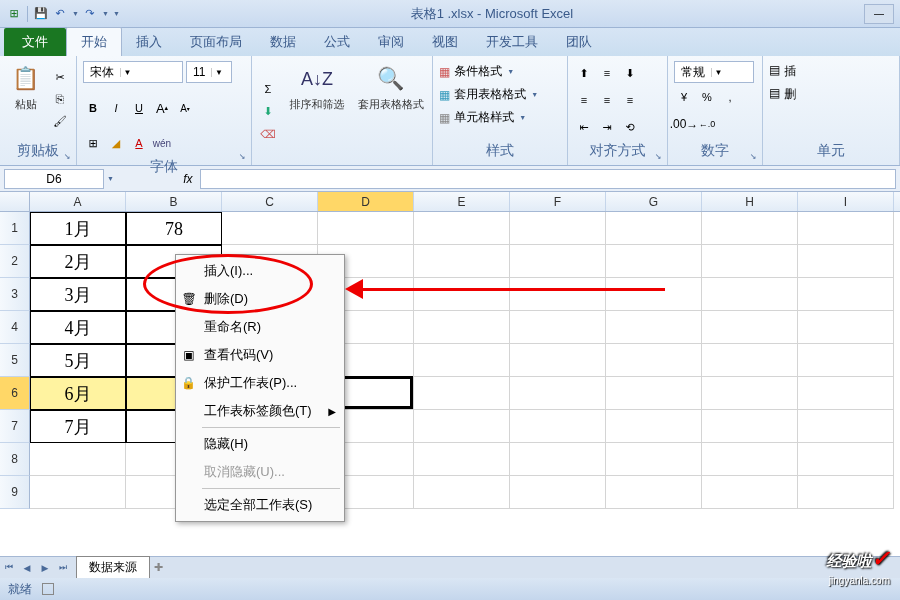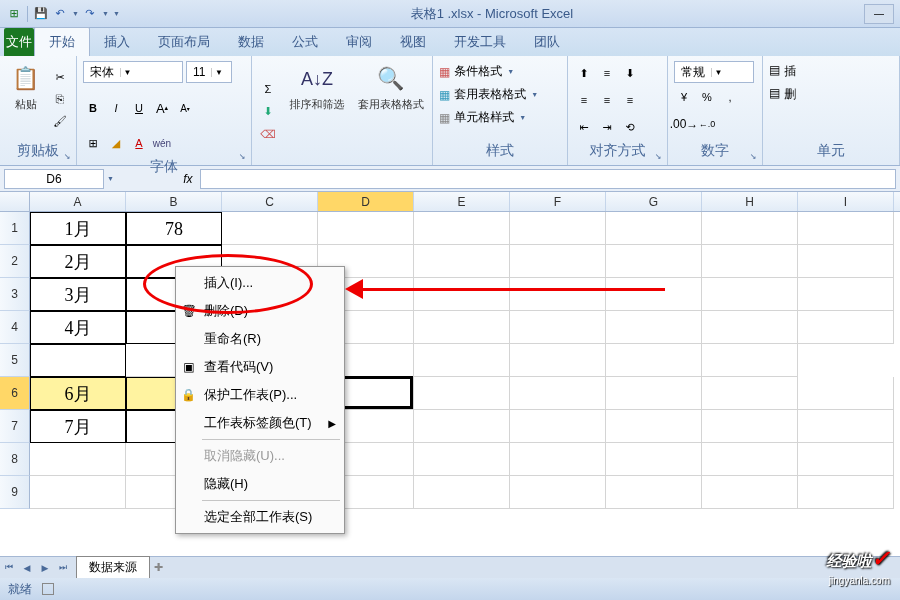--- a/index.html
+++ b/index.html
@@ -9,21 +9,21 @@
 .titlebar { height: 28px; background: linear-gradient(#dbe7f5, #c9daf0); display: flex; align-items: center; padding: 0 6px; border-bottom: 1px solid #9db4d4; }
 .qat { display: flex; gap: 3px; align-items: center; }
 .qat-icon { width: 16px; height: 16px; display: flex; align-items: center; justify-content: center; font-size: 11px; }
 .qat-sep { width: 1px; height: 16px; background: #9db4d4; margin: 0 2px; }
 .drop { font-size: 7px; color: #4a6a99; margin-left: 1px; }
 .title-text { flex: 1; text-align: center; font-size: 13px; color: #3a5a8a; }
 .win-ctrl { width: 30px; height: 20px; background: #d5e1f0; border: 1px solid #a5b8d4; display: flex; align-items: center; justify-content: center; font-size: 10px; }
 
 
 .ribbon-tabs { height: 28px; background: linear-gradient(#d7e5f5, #cadef0); display: flex; align-items: flex-end; padding: 0 4px; }
-.file-tab { background: #1a7722; color: #fff; padding: 5px 2px; font-size: 13px; border-radius: 2px 2px 0 0; }
+.file-tab { background: #1a7722; color: #fff; padding: 5px 18px; font-size: 13px; border-radius: 2px 2px 0 0; }
 .tab { padding: 5px 14px; font-size: 13px; color: #3a5a8a; cursor: pointer; }
 .tab.active { background: #f5f9fd; border: 1px solid #a5b8d4; border-bottom: none; border-radius: 2px 2px 0 0; }
 
 
 .ribbon { height: 110px; background: linear-gradient(#f5f9fd, #e2ecf7); border-bottom: 1px solid #9db4d4; display: flex; }
 .group { border-right: 1px solid #b5c8e0; padding: 3px 6px; display: flex; flex-direction: column; position: relative; }
 .group-body { flex: 1; display: flex; gap: 4px; }
 .group-label { text-align: center; font-size: 14px; color: #4a6a99; padding: 2px 0; }
 .group-dialog { position: absolute; bottom: 3px; right: 3px; width: 12px; height: 12px; font-size: 8px; color: #4a6a99; display: flex; align-items: center; justify-content: center; }
 .big-btn { width: 40px; display: flex; flex-direction: column; align-items: center; gap: 2px; font-size: 11px; color: #333; padding-top: 4px; }
@@ -49,21 +49,21 @@
 .col-h.sel { background: #ffd767; }
 .rows { }
 .row-line { display: flex; height: 33px; }
 .row-h { width: 30px; background: linear-gradient(90deg, #f5f9fd, #e2ecf7); border-right: 1px solid #a5b8d4; border-bottom: 1px solid #c5d5ea; text-align: center; font-size: 12px; color: #333; line-height: 33px; }
 .row-h.sel { background: #ffd767; }
 .cell { width: 96px; border-right: 1px solid #d4d4d4; border-bottom: 1px solid #d4d4d4; font-size: 18px; font-family: SimSun, serif; text-align: center; line-height: 33px; position: relative; }
 .cell.bordered { border: 1px solid #000; }
 .active-cell-outline { position: absolute; border: 3px solid #000; pointer-events: none; }
 
 
-.context-menu { position: absolute; left: 175px; top: 266px; width: 170px; background: #fafafa; border: 1px solid #979797; box-shadow: 2px 2px 5px rgba(0,0,0,0.3); z-index: 100; padding: 2px 0; }
+.context-menu { position: absolute; left: 175px; top: 254px; width: 170px; background: #fafafa; border: 1px solid #979797; box-shadow: 2px 2px 5px rgba(0,0,0,0.3); z-index: 100; padding: 2px 0; }
 .menu-item { display: flex; align-items: center; height: 28px; padding: 0 8px 0 28px; font-size: 13px; position: relative; cursor: pointer; }
 .menu-item.disabled { color: #999; }
 .menu-icon { position: absolute; left: 4px; width: 18px; height: 16px; display: flex; align-items: center; justify-content: center; font-size: 12px; }
 .menu-sep { height: 1px; background: #c5c5c5; margin: 2px 4px 2px 26px; }
 .menu-arrow { margin-left: auto; font-size: 10px; }
 
 
 .red-ellipse { position: absolute; left: 143px; top: 254px; width: 170px; height: 60px; border: 3px solid #e00; border-radius: 50%; z-index: 200; pointer-events: none; }
 .red-arrow { position: absolute; left: 345px; top: 279px; width: 320px; height: 20px; z-index: 200; pointer-events: none; }
 .arrow-line { position: absolute; top: 9px; left: 10px; right: 0; height: 3px; background: #e00; }
@@ -331,20 +331,21 @@
         <div class="cell"></div>
         <div class="cell"></div>
         <div class="cell"></div>
         <div class="cell"></div>
         <div class="cell"></div>
         <div class="cell"></div>
         <div class="cell"></div>
       </div>
       <div class="row-line">
         <div class="row-h">5</div>
+        <div class="cell bordered">5月</div>
         <div class="cell bordered"></div>
         <div class="cell"></div>
         <div class="cell"></div>
         <div class="cell"></div>
         <div class="cell"></div>
         <div class="cell"></div>
         <div class="cell"></div>
         <div class="cell"></div>
       </div>
       <div class="row-line">
@@ -416,25 +417,25 @@
     </div>
   <div class="menu-item">
       <span class="menu-icon">🔒</span>
       <span>保护工作表(P)...</span>
     </div>
   <div class="menu-item">
       <span>工作表标签颜色(T)</span>
       <span class="menu-arrow">▶</span>
     </div>
   <div class="menu-sep"></div>
+  <div class="menu-item">
+      <span>隐藏(H)</span>
+    </div>
   <div class="menu-item disabled">
       <span>取消隐藏(U)...</span>
-    </div>
-  <div class="menu-item">
-      <span>隐藏(H)</span>
     </div>
   <div class="menu-sep"></div>
   <div class="menu-item">
       <span>选定全部工作表(S)</span>
     </div>
 </div>
 
 <div class="red-ellipse"></div>
 <div class="red-arrow">
   <div class="arrow-line"></div>

